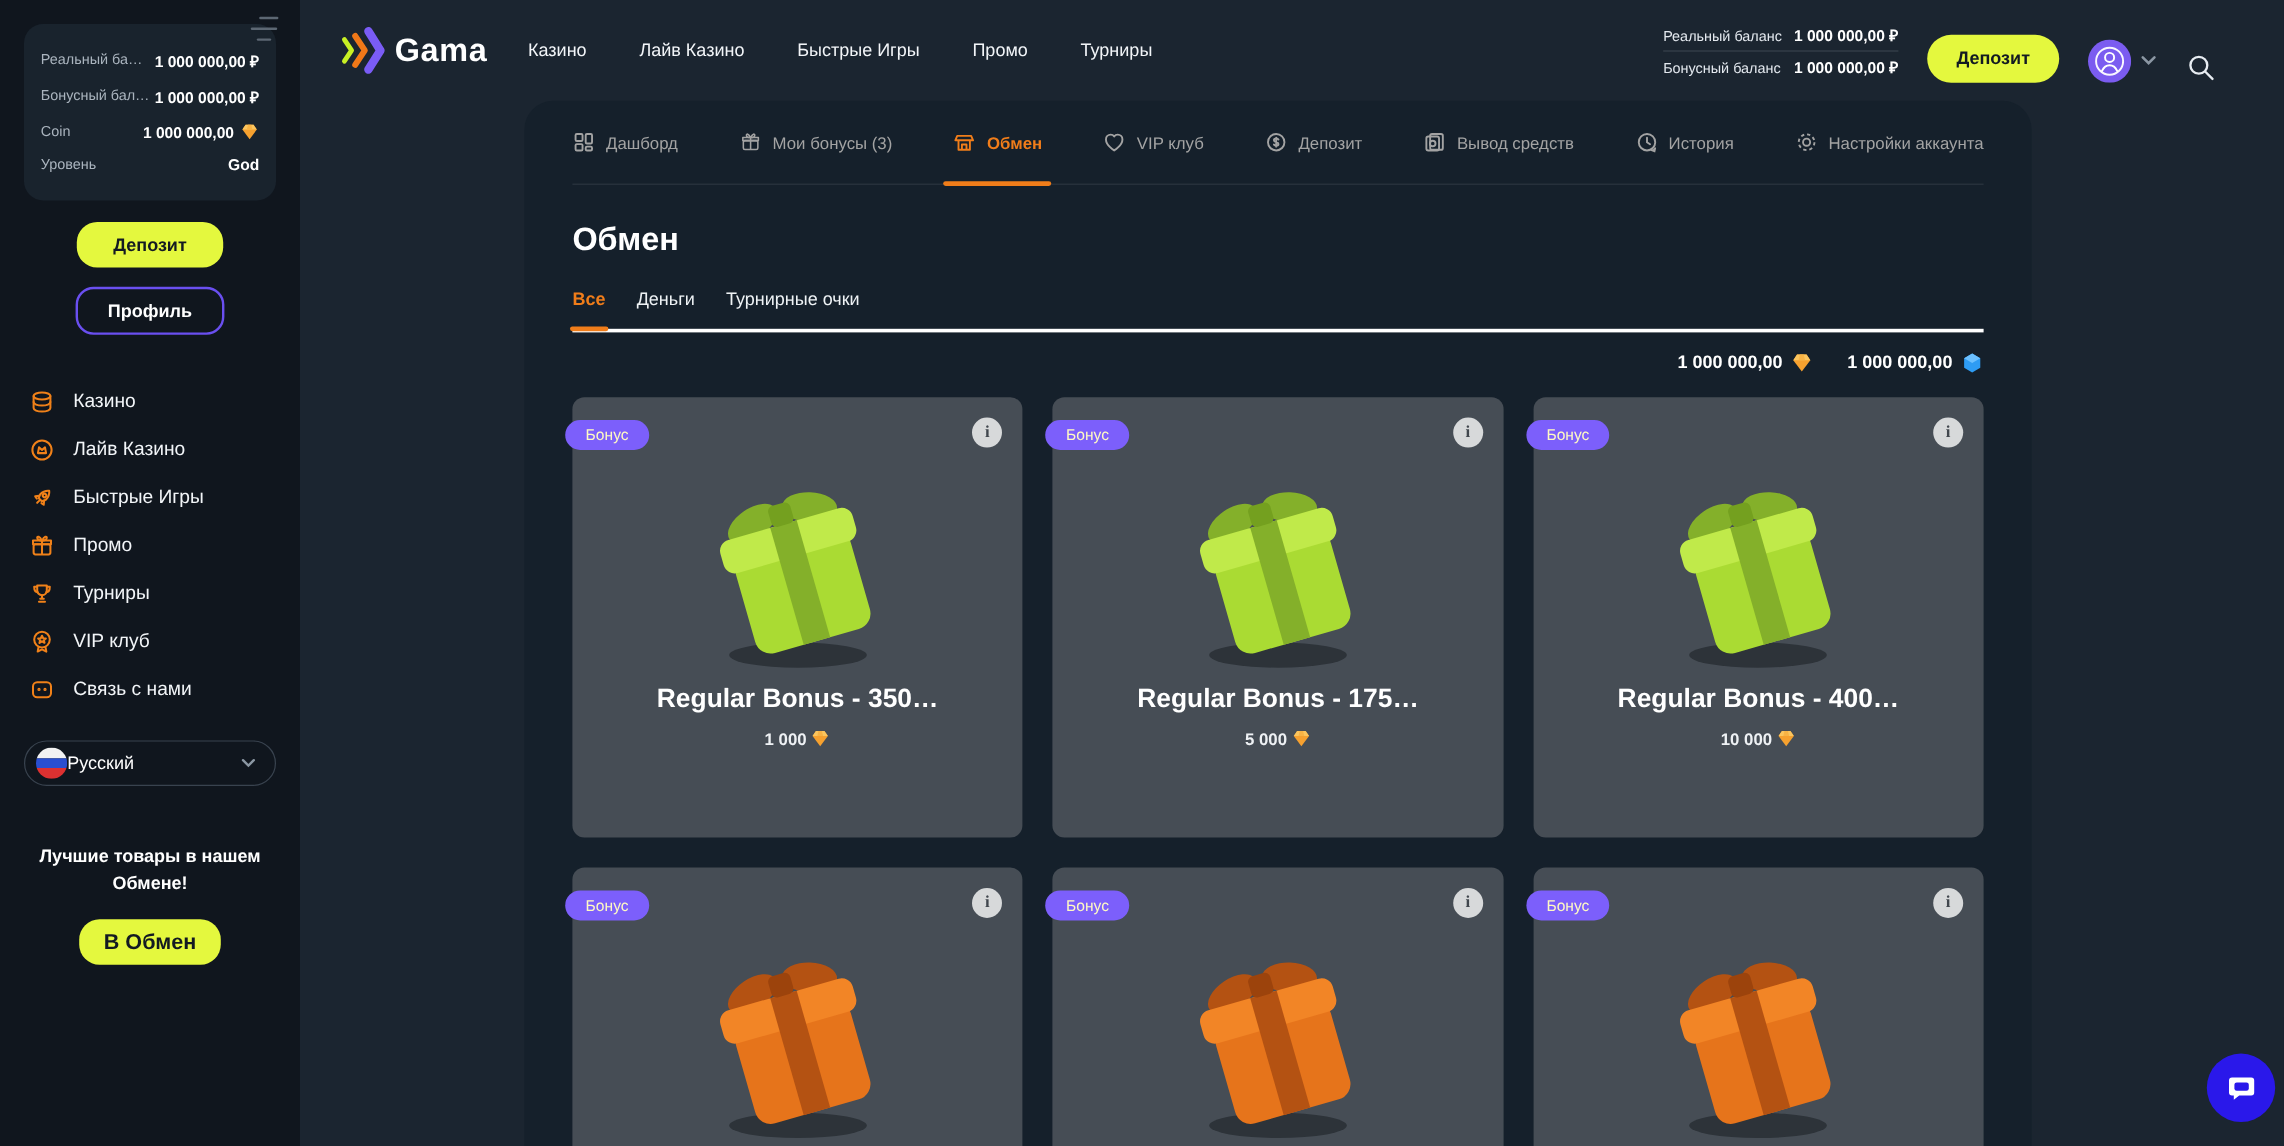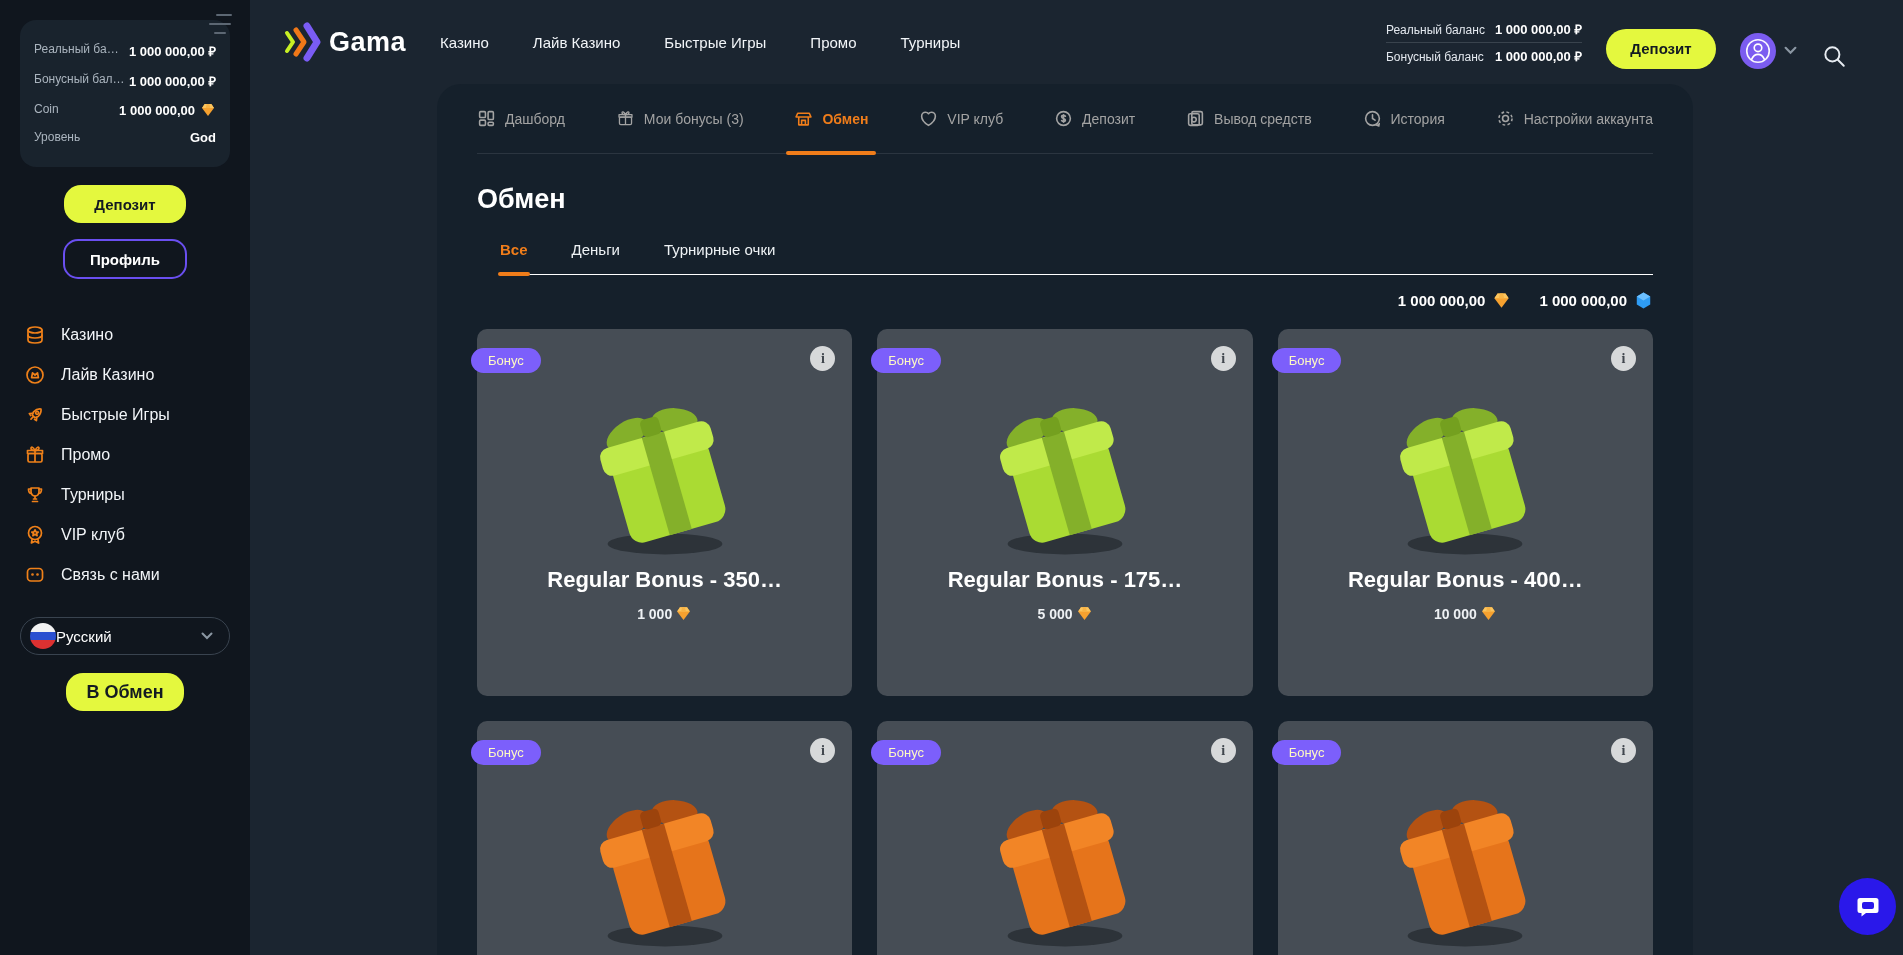--- a/index.html
+++ b/index.html
@@ -61,21 +61,21 @@
   .panel { margin-left:187px; width:1256px; background:#15202b; border-radius:24px;
     padding:0 40px 40px; height:1200px; }
   .acct-tabs { display:flex; justify-content:space-between; align-items:center;
     height:70px; border-bottom:1px solid #2b3540; }
   .acct-tab { display:flex; align-items:center; gap:9px; font-size:14px; color:#a3a3a3;
     cursor:pointer; position:relative; height:100%; }
   .acct-tab.active { color:#f07d1a; font-weight:bold; }
   .acct-tab.active::after { content:""; position:absolute; left:-8px; right:-8px; bottom:-2px;
     height:4px; border-radius:3px; background:#f07d1a; }
   .page-title { margin-top:30px; font-size:27px; font-weight:bold; }
-  .filters { margin-top:26px; display:flex; gap:44px; border-bottom:1px solid #ffffff;margin-left:23px; }
+  .filters { margin-top:26px; display:flex; gap:26px; border-bottom:3px solid #ffffff; }
   .filter { font-size:15px; color:#eef2f5; padding-bottom:16px; position:relative; cursor:pointer; }
   .filter.active { color:#f07d1a; font-weight:bold; }
   .filter.active::after { content:""; position:absolute; left:-2px; bottom:-2px; width:32px;
     height:4px; border-radius:3px; background:#f07d1a; }
   .wallet { margin-top:16px; display:flex; justify-content:flex-end; gap:28px; }
   .wallet-item { display:flex; align-items:center; gap:7px; font-size:15px; font-weight:bold; }
 
   .cards { margin-top:19px; display:grid; grid-template-columns:repeat(3,1fr); gap:25px; }
   .card { height:367px; background:#464d55; border-radius:10px; position:relative;
     text-align:center; cursor:pointer; }
@@ -228,20 +228,21 @@
           <rect y="9" width="26" height="8" fill="#2a4fd0"></rect>
           <rect y="17" width="26" height="9" fill="#dd3131"></rect>
         </g>
       </svg>
     <span>Русский</span>
     <svg width="12" height="8" viewBox="0 0 12 8" fill="none" stroke="#8b97a3" stroke-width="2" stroke-linecap="round">
         <path d="M1.5 1.5L6 6l4.5-4.5"></path>
       </svg>
   </div>
 
+  <div class="sb-promo">Лучшие товары в нашем Обмене!</div>
   <button class="btn sb-shop">В Обмен</button>
 </aside>
 
 <div class="main">
 
   <header class="topbar">
     <div class="logo">
       <svg width="42" height="40" viewBox="0 0 42 40" fill="none" stroke-linecap="round" stroke-linejoin="round">
         <path d="M4 29l6-9-6-9" stroke="#c8f024" stroke-width="4"></path>
         <path d="M13 32l8-12-8-12" stroke="#f07818" stroke-width="5"></path>

